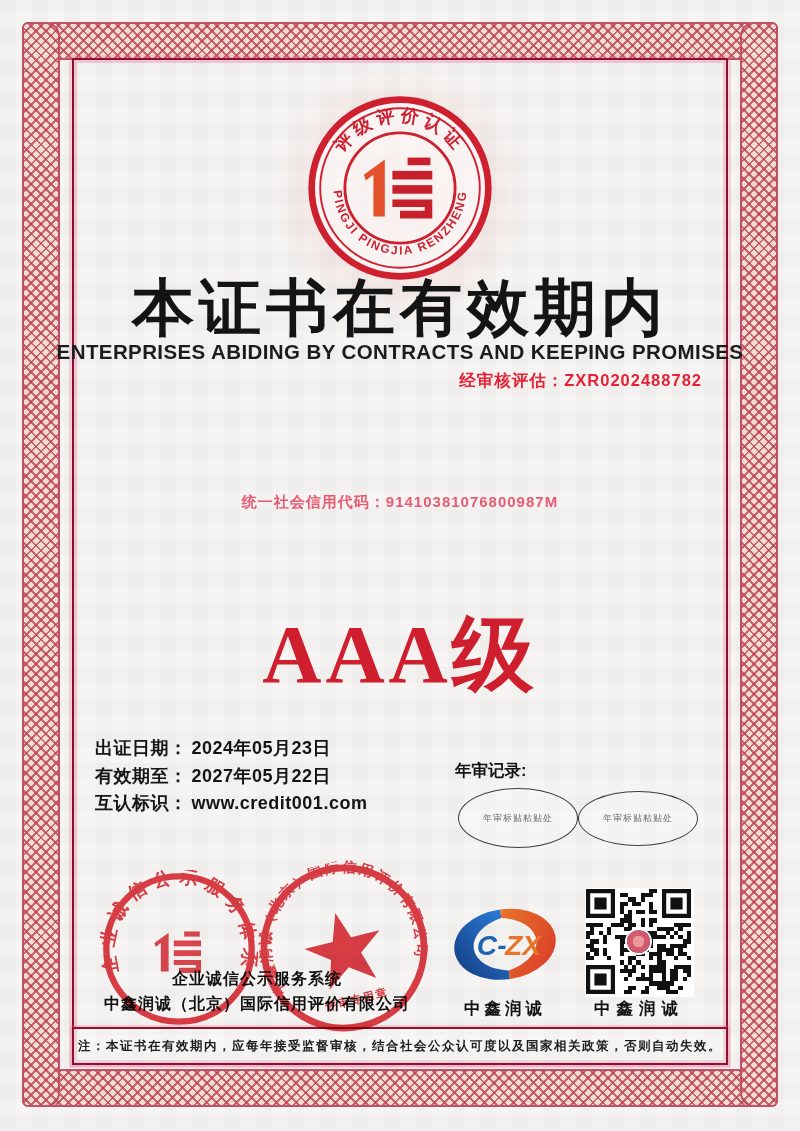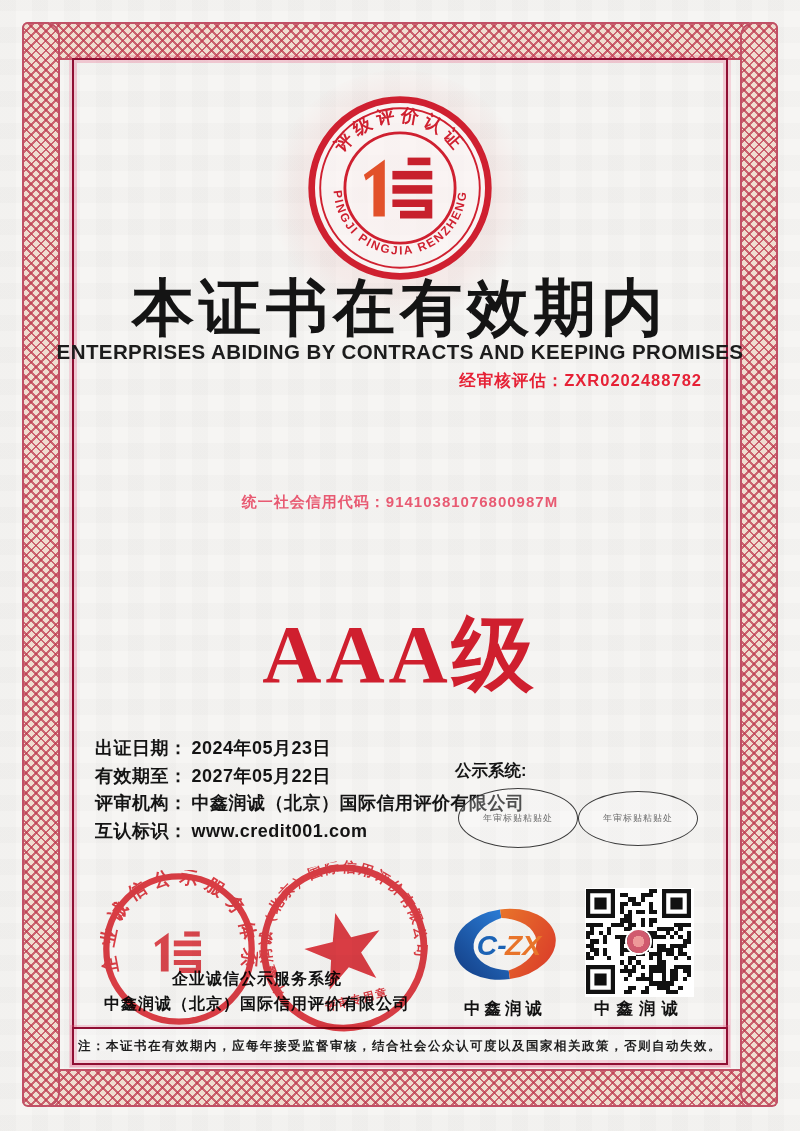--- a/index.html
+++ b/index.html
@@ -127,25 +127,24 @@
   <div class="credit-code"><span>经审核评估：</span><span>ZXR0202488782</span></div>
 
   <div class="uscc"><span>统一社会信用代码：</span><span>91410381076800987M</span></div>
 
 
   <div class="grade">AAA级</div>
 
   <div class="fields">
     <div class="field-row"><span>出证日期：</span><span class="val">2024年05月23日</span></div>
     <div class="field-row"><span>有效期至：</span><span class="val">2027年05月22日</span></div>
-    <div class="field-row"><span>评审机构：</span><span class="val">中鑫润诚（北京）国际信用评价有限公司</span></div>
     <div class="field-row"><span>互认标识：</span><span class="val">www.credit001.com</span></div>
   </div>
 
-  <div class="annual-label">公示系统:</div>
+  <div class="annual-label">年审记录:</div>
   <div class="oval o1">
       <span>年审标贴粘贴处</span>
     </div>
   <div class="oval o2">
       <span>年审标贴粘贴处</span>
     </div>
 
   <div class="captions">
     <div>企业诚信公示服务系统</div>
     <div>中鑫润诚（北京）国际信用评价有限公司</div>

